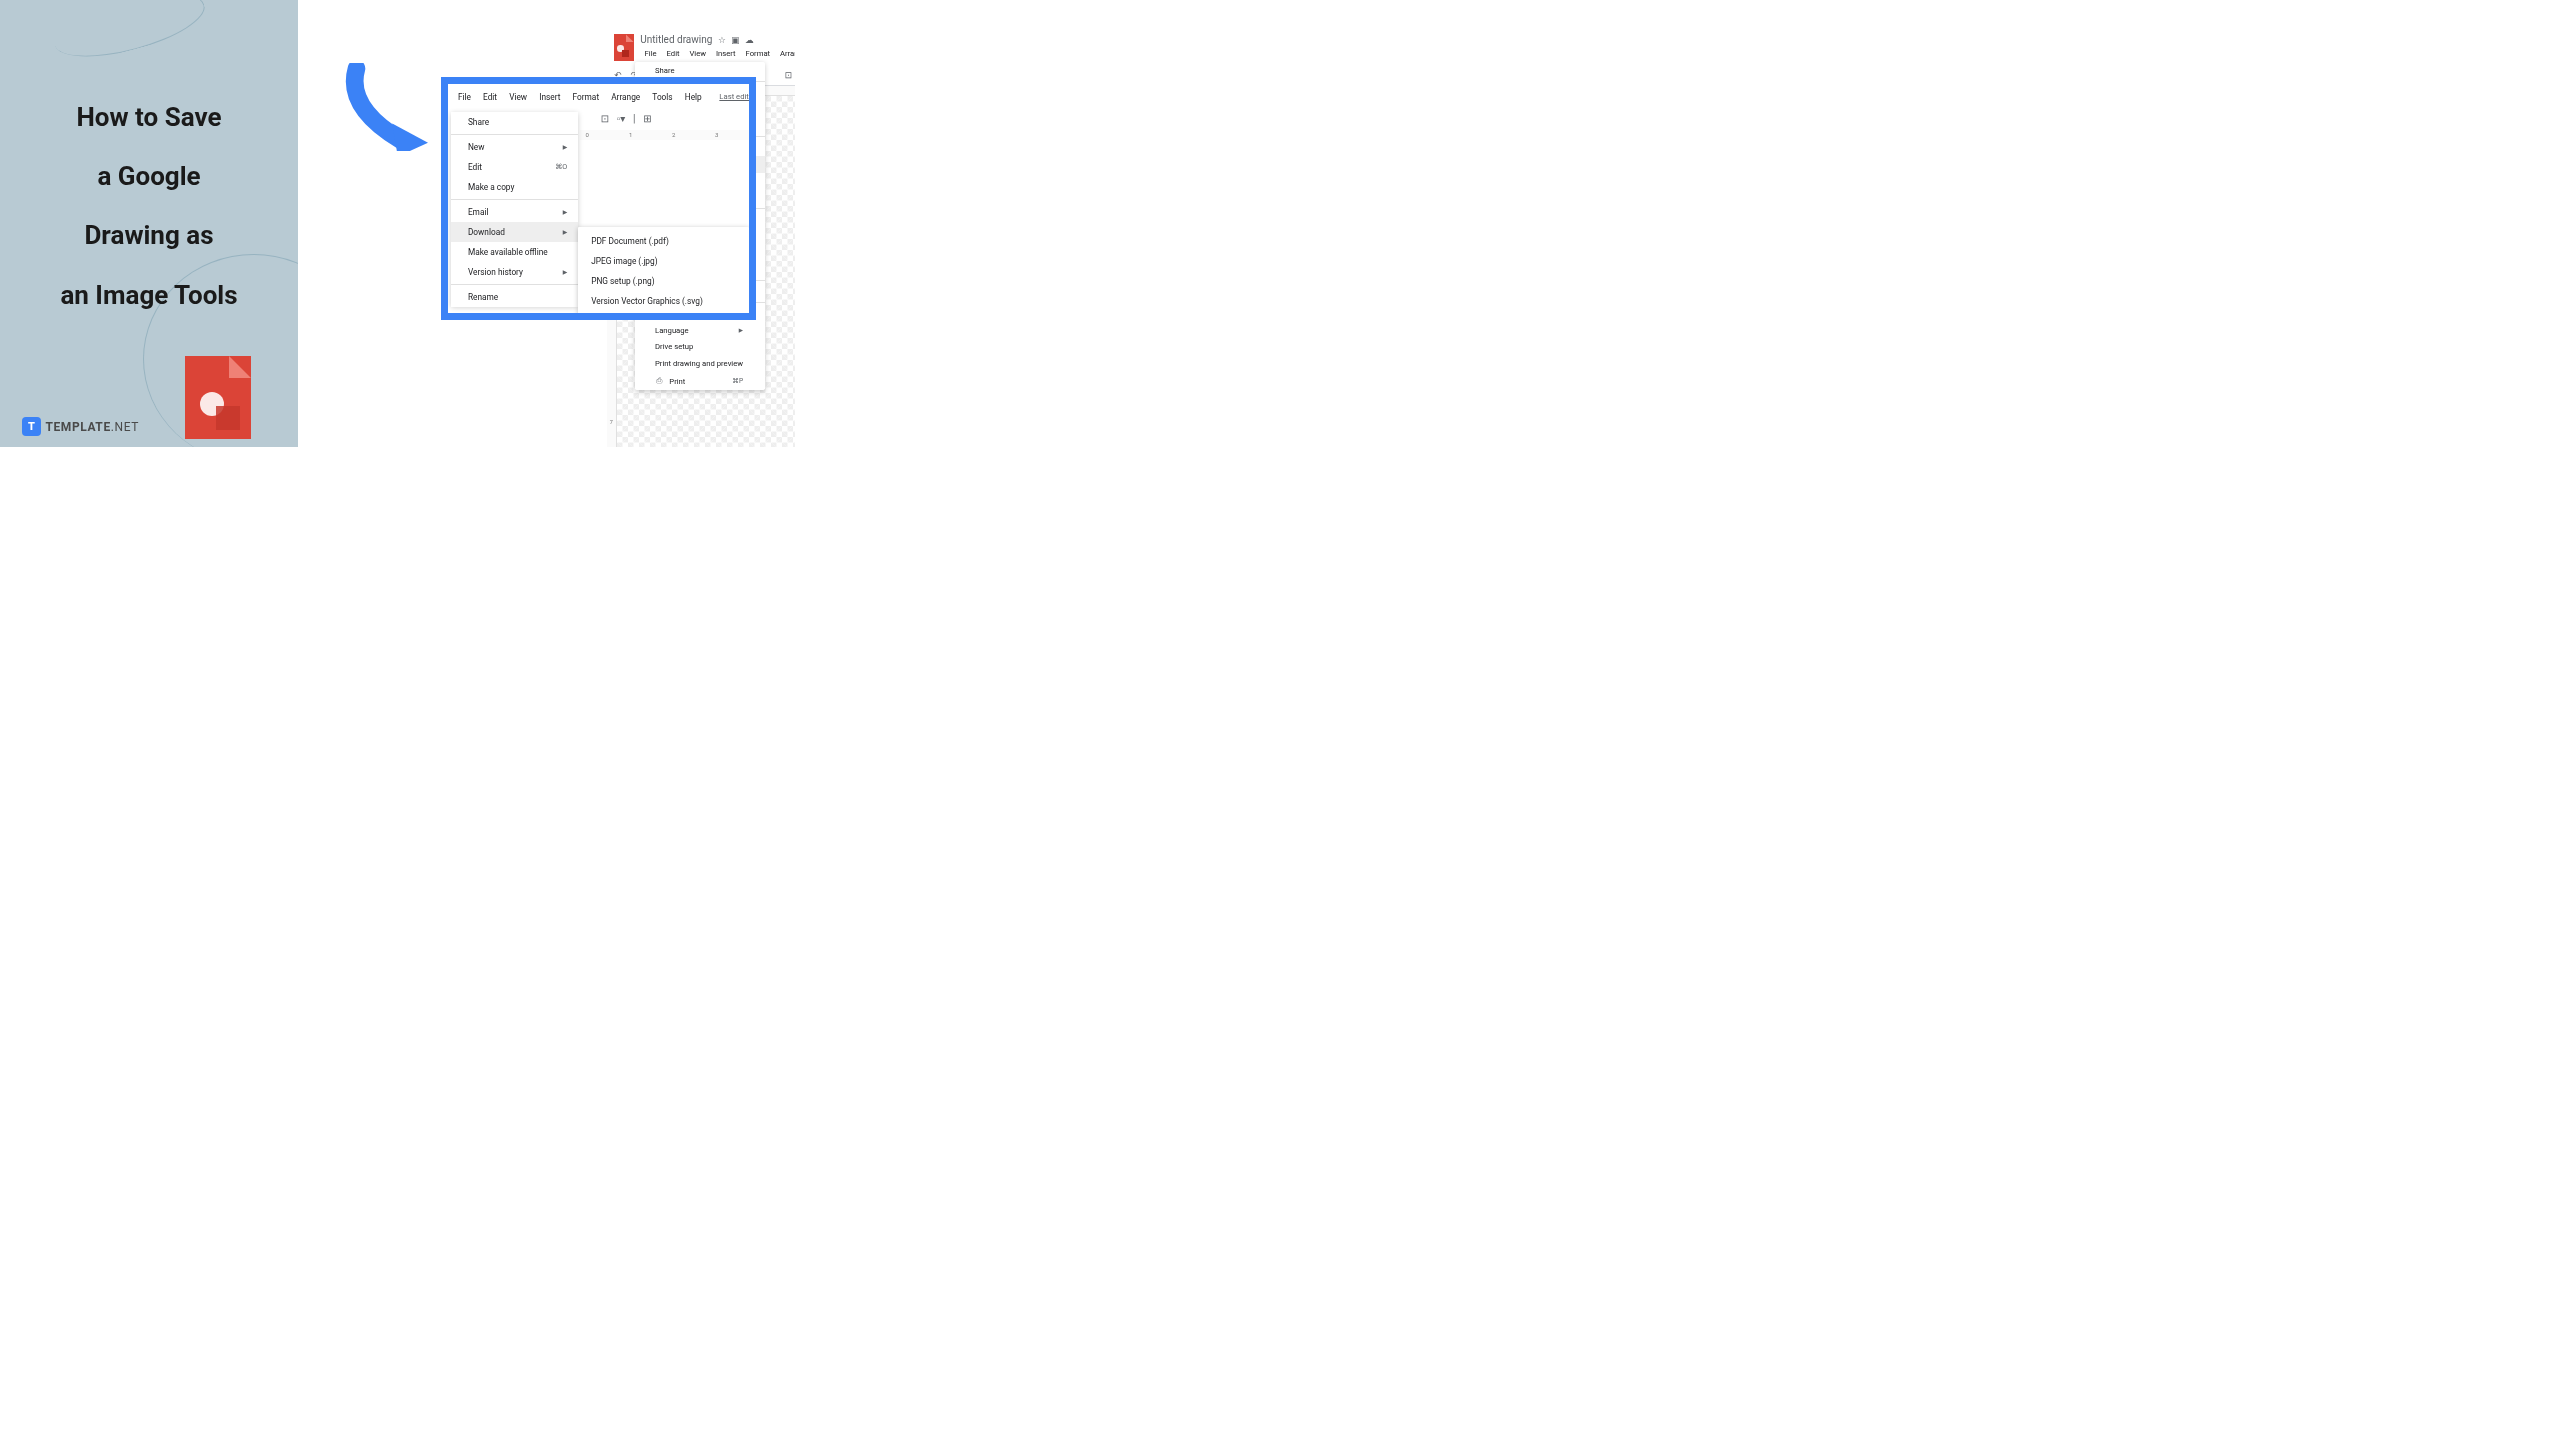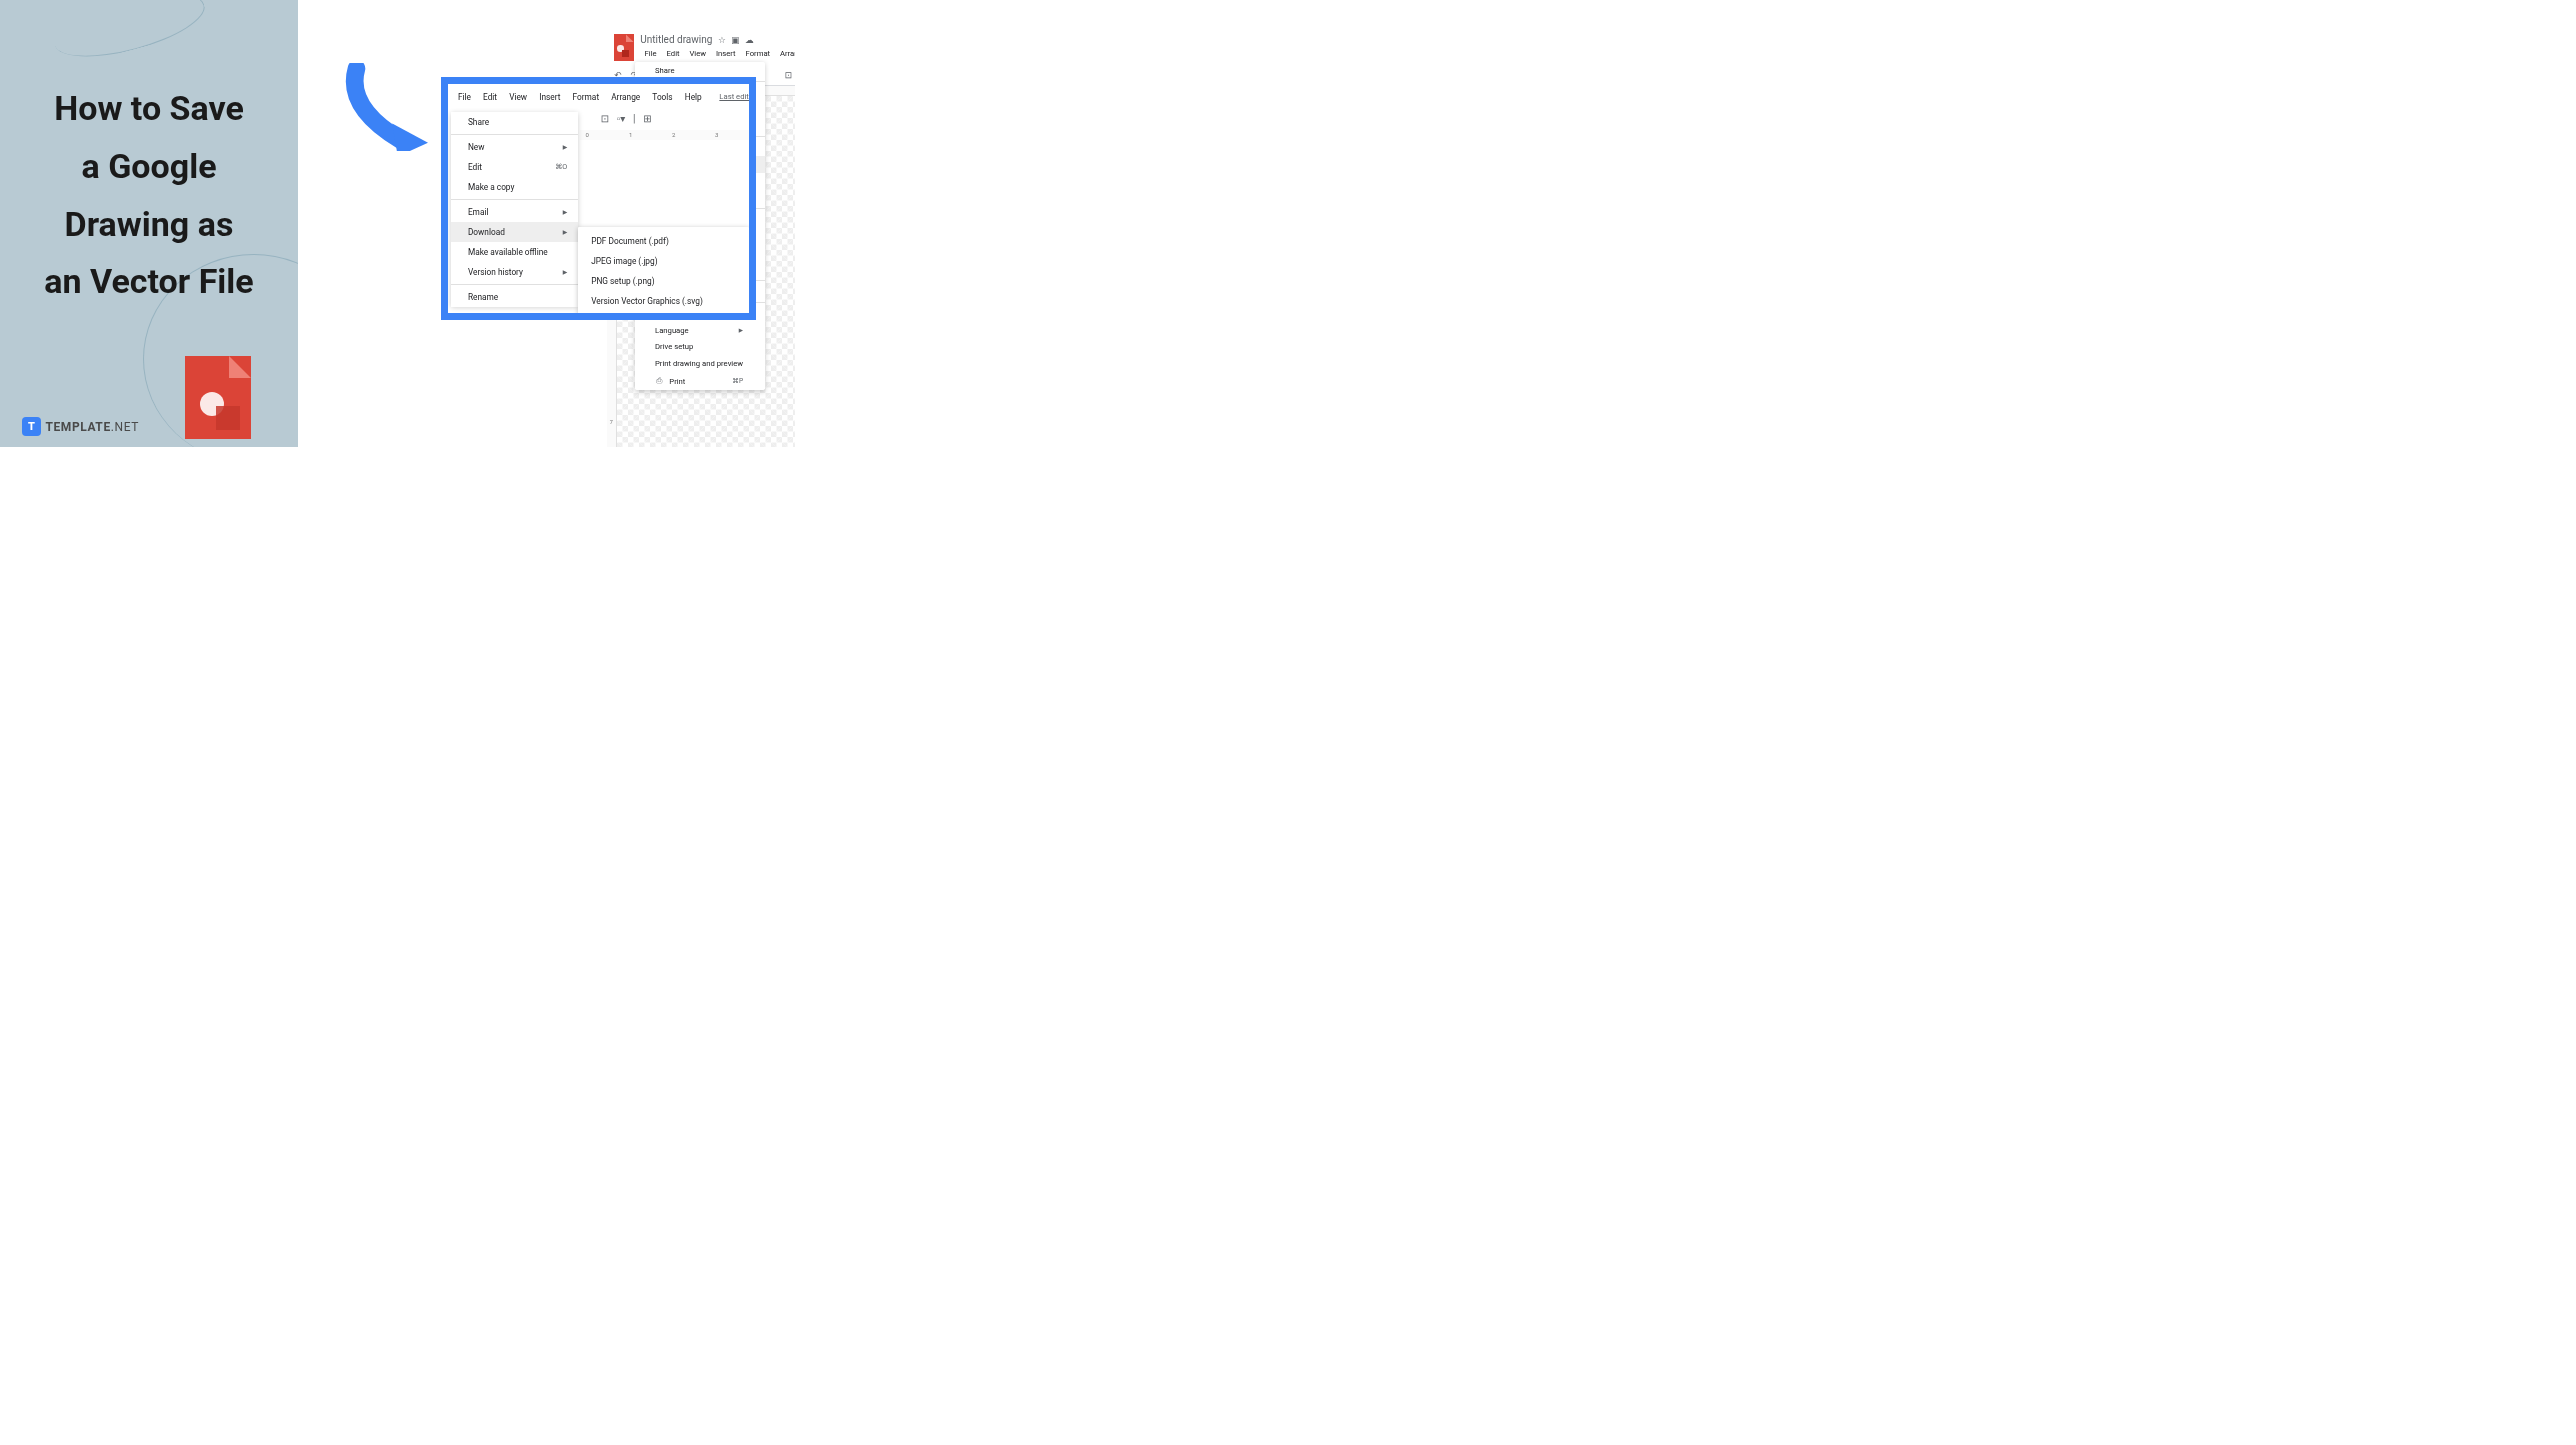--- a/index.html
+++ b/index.html
@@ -36,23 +36,24 @@
     }
     
     .title-block {
       position: absolute;
       left: 33px; top: 80px;
       width: 232px;
       text-align: center;
       color: #1a1a1a;
     }
     .title-line {
-      font-size: 34px;
+      font-size: 26px;
       font-weight: 700;
       line-height: 1.7;
+      margin-top: 15px;
     }
     
     .drawings-icon-large {
       position: absolute;
       left: 185px; top: 356px;
       width: 66px; height: 83px;
     }
     .drawings-icon-large .file-bg {
       width: 66px; height: 83px;
       background: #db4437;
@@ -345,21 +346,21 @@
 <body>
 
 <div class="left-panel">
   <div class="decorative-curve-1"></div>
   <div class="decorative-curve-2"></div>
 
   <div class="title-block">
     <div class="title-line">How to Save</div>
     <div class="title-line">a Google</div>
     <div class="title-line">Drawing as</div>
-    <div class="title-line">an Vector File</div>
+    <div class="title-line">an Image Tools</div>
   </div>
 
   <div class="drawings-icon-large">
     <div class="file-bg">
       <div class="file-fold"></div>
       <div class="circle"></div>
       <div class="square"></div>
     </div>
   </div>
 

